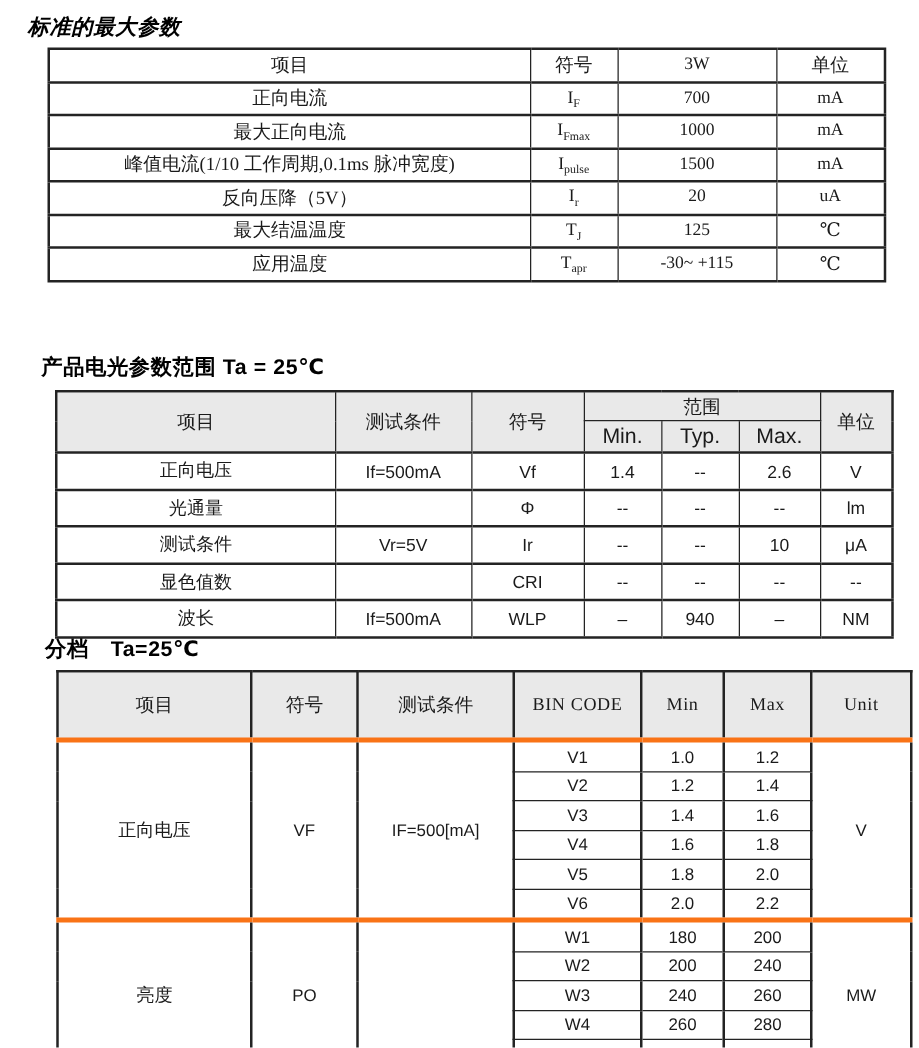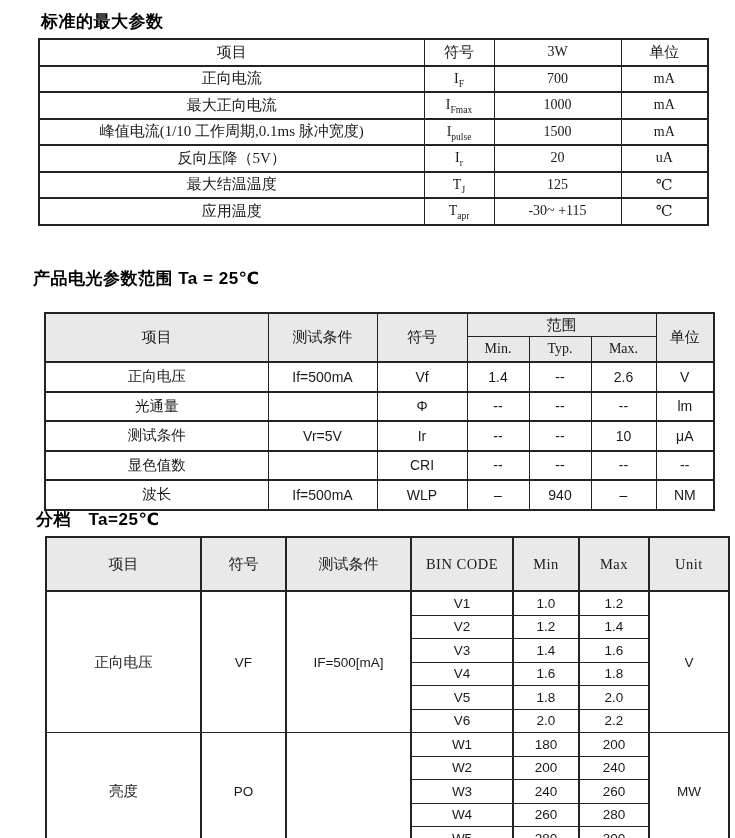--- a/index.html
+++ b/index.html
@@ -5,22 +5,22 @@
   html,body{margin:0;padding:0;}
   body{
     width:735px;height:838px;background:#ffffff;position:relative;
     font-family:"Liberation Serif","DejaVu Serif",serif;color:#1a1a1a;
     -webkit-font-smoothing:antialiased;
   }
   .sec-title{
     position:absolute;font-family:"Liberation Sans","DejaVu Sans",sans-serif;
     font-weight:bold;font-size:17px;color:#000;letter-spacing:0.5px;white-space:pre;
   }
-  #title-1{left:41px;top:10px;}
-  #title-2{left:33px;top:267px;}
+  #title-1{left:22px;top:10px;font-style:italic;}
+  #title-2{left:33px;top:282px;}
   #title-3{left:36px;top:508px;}
 
   table{border-collapse:collapse;position:absolute;table-layout:fixed;padding-left:32px;}
   td,th{text-align:center;vertical-align:middle;padding:0;overflow:hidden;white-space:nowrap;font-weight:normal;}
 
   
   #t1{left:38px;top:38px;width:669px;border:2px solid #232323;}
   #t1 td,#t1 th{
     border-left:1px solid #232323;border-right:1px solid #232323;
     border-top:2px solid #232323;border-bottom:2px solid #232323;
@@ -29,41 +29,41 @@
   #t1 .lat{font-size:14px;}
   #t1 sub{font-size:9.5px;line-height:0;}
 
   
   #t2{left:44px;top:312px;width:669px;border:2px solid #232323;}
   #t2 th{
     background:#e9e9e9;border:1px solid #232323;font-size:15px;
   }
   #t2 tr.hrow1 th{height:22px;}
   #t2 tr.hrow2 th{height:24px;}
-  #t2 th.sans{font-family:Liberation Serif, serif;font-size:14px;}
+  #t2 th.sans{font-family:Liberation Sans, sans-serif;font-size:17px;}
   #t2 td{
     border-left:1px solid #232323;border-right:1px solid #232323;
     border-top:2px solid #232323;border-bottom:2px solid #232323;
     height:27.5px;font-size:14.5px;
   }
   #t2 td.sans{font-family:Liberation Sans, sans-serif;font-size:14px;}
 
   
   #t3{left:45px;top:536px;width:683px;border:2px solid #232323;}
   #t3 th{
     background:#e9e9e9;border:2px solid #232323;height:52px;font-size:15px;
   }
   #t3 th.lat{font-size:14.5px;letter-spacing:0.5px;}
   #t3 td{
     border-left:2px solid #232323;border-right:2px solid #232323;
     border-top:1px solid #232323;border-bottom:1px solid #232323;
     height:22.5px;font-size:14.5px;
   }
   #t3 td.sans{font-family:"Liberation Sans","DejaVu Sans",sans-serif;font-size:13.5px;}
-  #t3 tr.grp-top td{border-top:1px solid #f97316;}
+  #t3 tr.grp-top td{border-top:4px solid #f97316;}
 </style>
 </head>
 <body>
 
 <div id="title-1" class="sec-title">标准的最大参数</div>
 
 <table id="t1">
   <colgroup>
       <col style="width:385px">
       <col style="width:70px">

